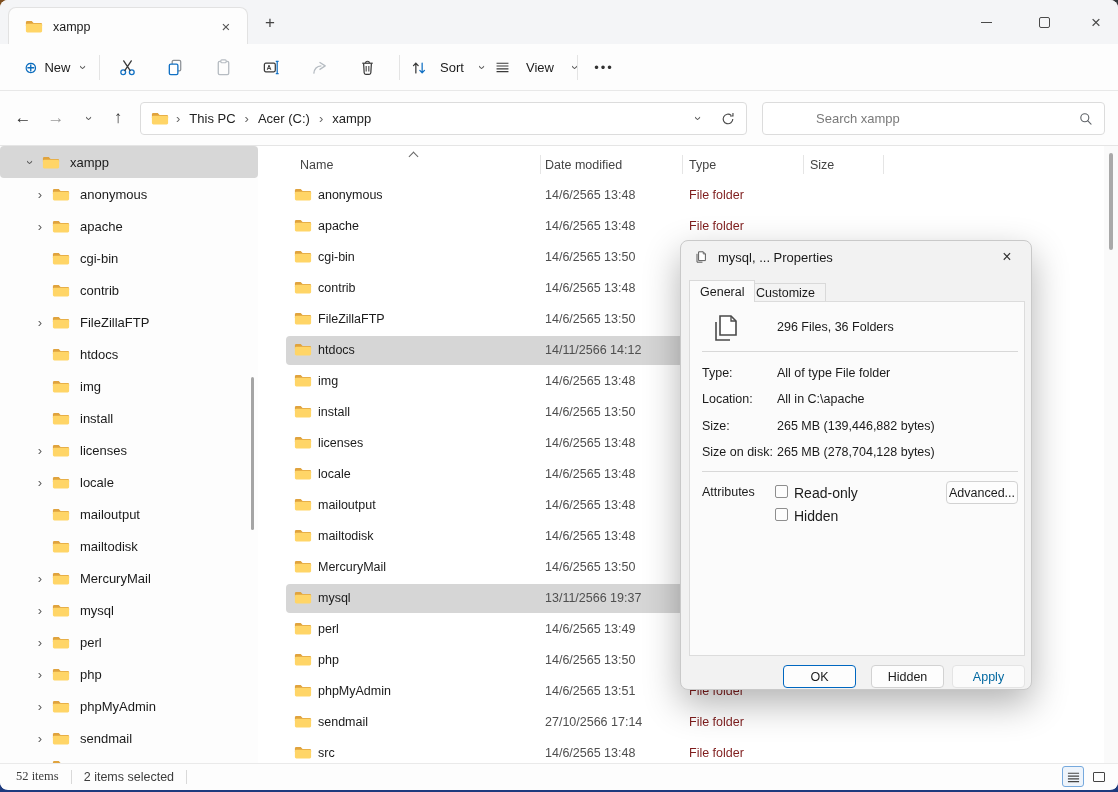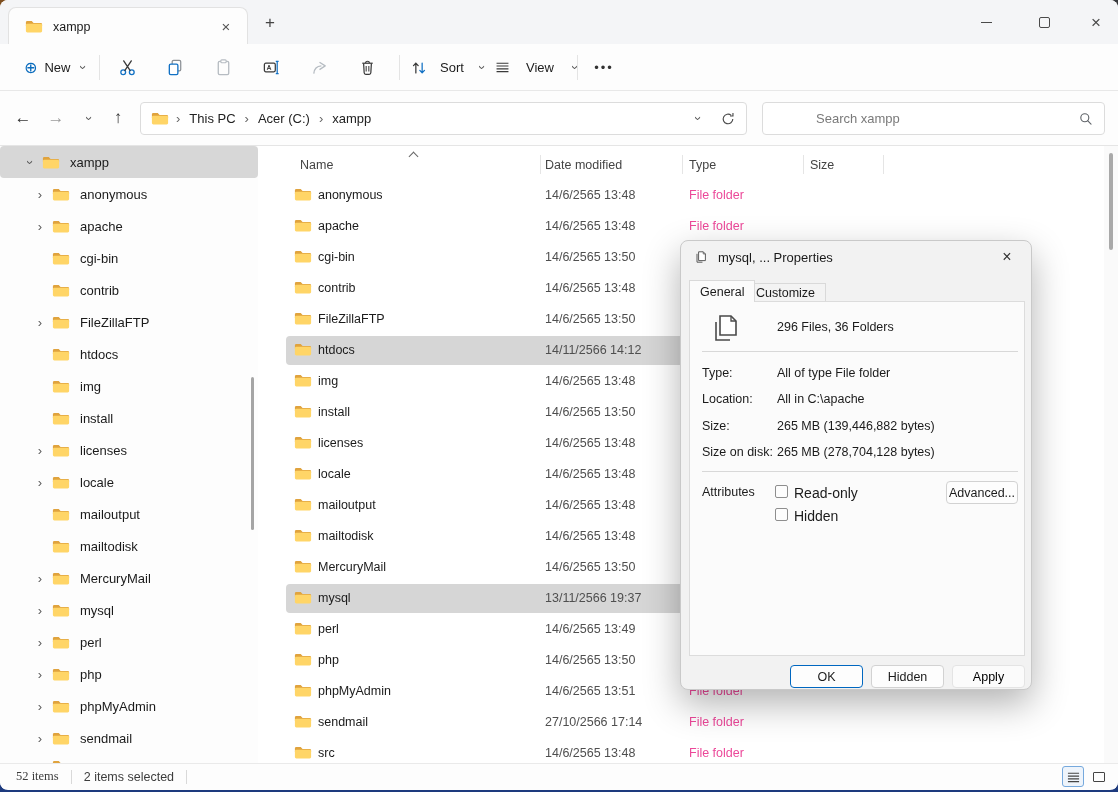--- a/index.html
+++ b/index.html
@@ -60,21 +60,21 @@
   .lhead{position:absolute;left:0;top:4px;right:0;height:28px;font-size:12.5px;color:#444;}
   .hcol{position:absolute;top:8px;}
   .sortcaret{position:absolute;left:152px;top:3px;width:7px;height:7px;border-left:1.3px solid #666;border-top:1.3px solid #666;transform:rotate(45deg);}
   .hsep{position:absolute;top:5px;width:1px;height:19px;background:#e5e5e5;}
   .rows{position:absolute;left:0;top:34px;right:0;bottom:0;overflow:hidden;}
   .frow{position:relative;height:31px;}
   .frow.sel::before{content:"";position:absolute;left:28px;width:596px;top:1px;bottom:1px;background:#d6d6d6;border-radius:4px;}
   .ficon{position:absolute;left:36px;top:7px;}
   .fname{position:absolute;left:60px;top:8px;font-size:12.5px;color:#1b1b1b;}
   .fdate{position:absolute;left:287px;top:8px;font-size:12.5px;color:#4f4f4f;}
-  .ftype{position:absolute;left:431px;top:8px;font-size:12.5px;color:#ec4899;}
+  .ftype{position:absolute;left:431px;top:8px;font-size:12.5px;color:#7f1d1d;}
   .list-scrolltrack{position:absolute;right:0;top:0;width:14px;bottom:0;background:#fafafa;}
   .list-scrollthumb{position:absolute;right:5px;top:7px;width:4px;height:97px;background:#a9a9a9;border-radius:2px;}
 
   
   .status{position:absolute;left:0;bottom:1px;width:100%;height:26px;background:#fdfdfd;border-top:1px solid #eaeaea;display:flex;align-items:center;font-size:12.5px;color:#3d3d3d;}
   .status .s1{margin-left:16px;font-family:Liberation Serif, serif;}
   .vdiv{width:1px;height:14px;background:#d9d9d9;margin:0 12px;}
   .view-toggles{position:absolute;right:8px;top:2px;display:flex;gap:4px;}
   .viewicon{width:22px;height:21px;display:flex;align-items:center;justify-content:center;border-radius:3px;border:1px solid transparent;}
   .viewicon.active{border-color:#76a9dd;background:#eef4fb;}
@@ -91,23 +91,23 @@
   .dpanel{position:absolute;left:8px;top:60px;width:336px;height:355px;background:#fbfbfb;border:1px solid #dcdcdc;}
   .dsum-icon{position:absolute;left:18px;top:10px;}
   .dsummary{position:absolute;left:87px;top:18px;font-size:12.5px;color:#1b1b1b;}
   .dsep{position:absolute;left:12px;width:316px;height:1px;background:#d8d8d8;}
   .dlabel{position:absolute;left:12px;font-size:12.5px;color:#1b1b1b;}
   .dvalue{position:absolute;left:87px;font-size:12.5px;color:#1b1b1b;}
   .cbox{position:absolute;left:85px;width:13px;height:13px;border:1px solid #8e8e8e;border-radius:2px;background:#fdfdfd;}
   .cblabel{position:absolute;left:104px;font-size:14px;color:#1b1b1b;}
   .adv-btn{position:absolute;left:256px;top:179px;width:72px;height:23px;background:#fdfdfd;border:1px solid #d2d2d2;border-radius:4px;font-size:12.5px;color:#1b1b1b;display:flex;align-items:center;justify-content:center;}
   .dbtn{position:absolute;top:424px;width:73px;height:23px;border-radius:4px;font-size:12.5px;display:flex;align-items:center;justify-content:center;background:#fdfdfd;border:1px solid #d2d2d2;color:#1b1b1b;}
-  .dbtn.ok{left:109px;border:1.5px solid #0067c0;text-align:right;}
+  .dbtn.ok{left:102px;border:1.5px solid #0067c0;text-align:right;}
   .dbtn.cancel{left:190px;}
-  .dbtn.apply{left:271px;color:#000000;background:#fbfbfb;border-color:#e4e4e4;}
+  .dbtn.apply{left:271px;color:#0369a1;background:#fbfbfb;border-color:#e4e4e4;}
 </style>
 </head>
 <body>
 
 <div class="corner-tl"></div>
 <div class="bottom-strip"></div>
 
 <div class="win">
 
   <div class="tabbar">

